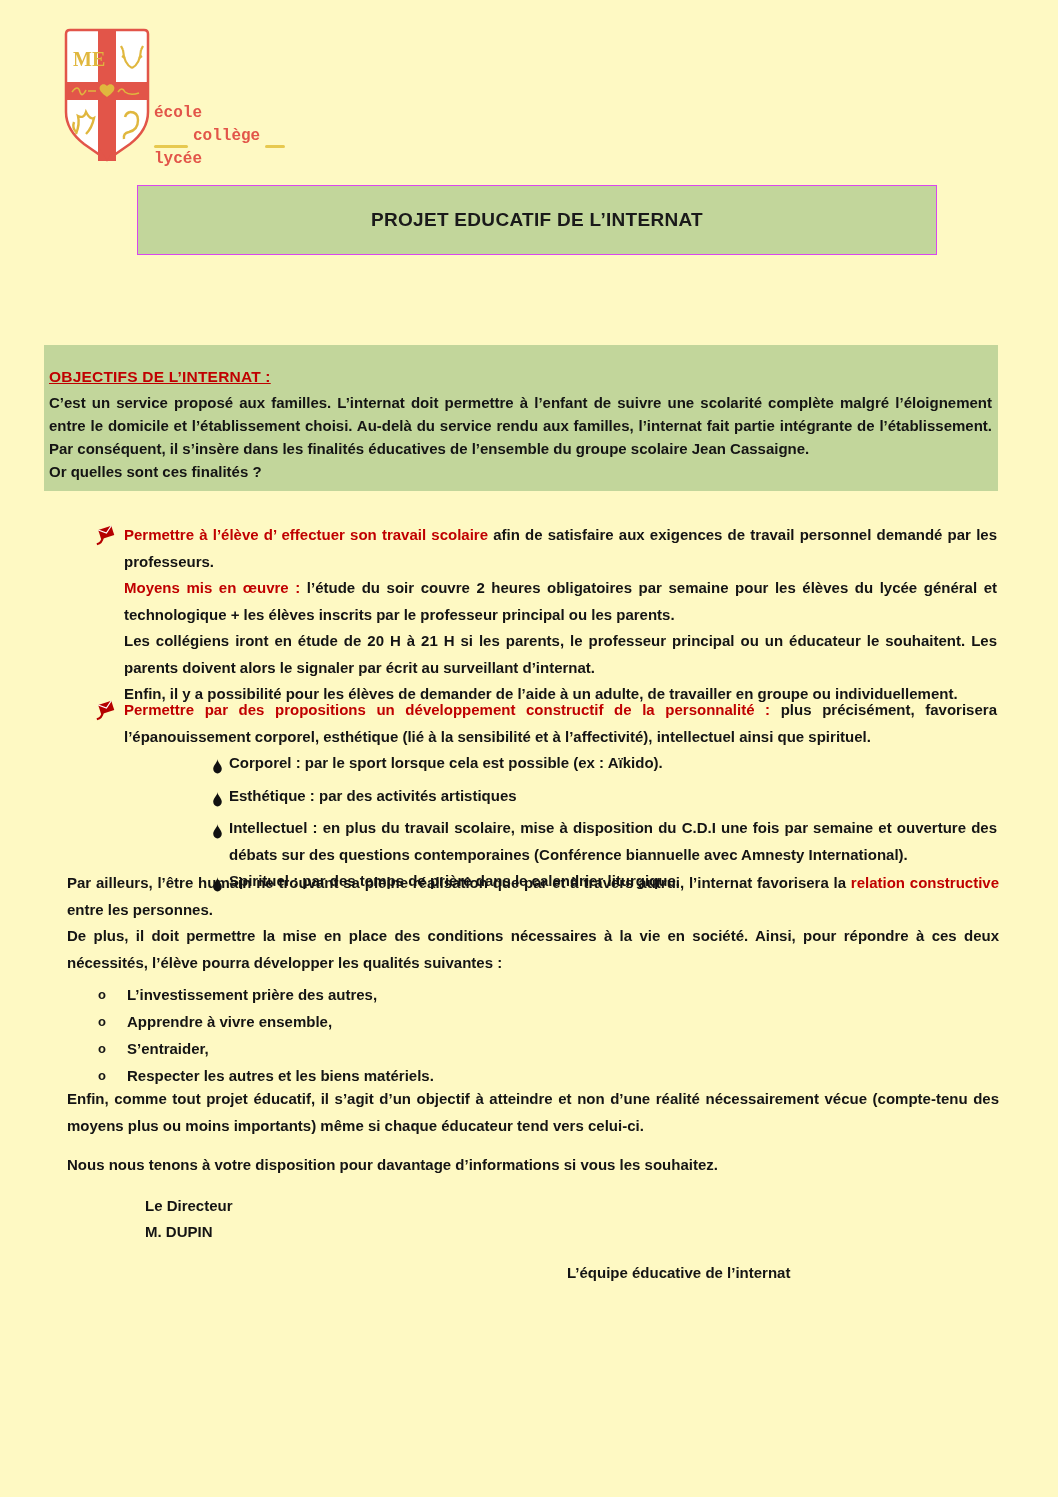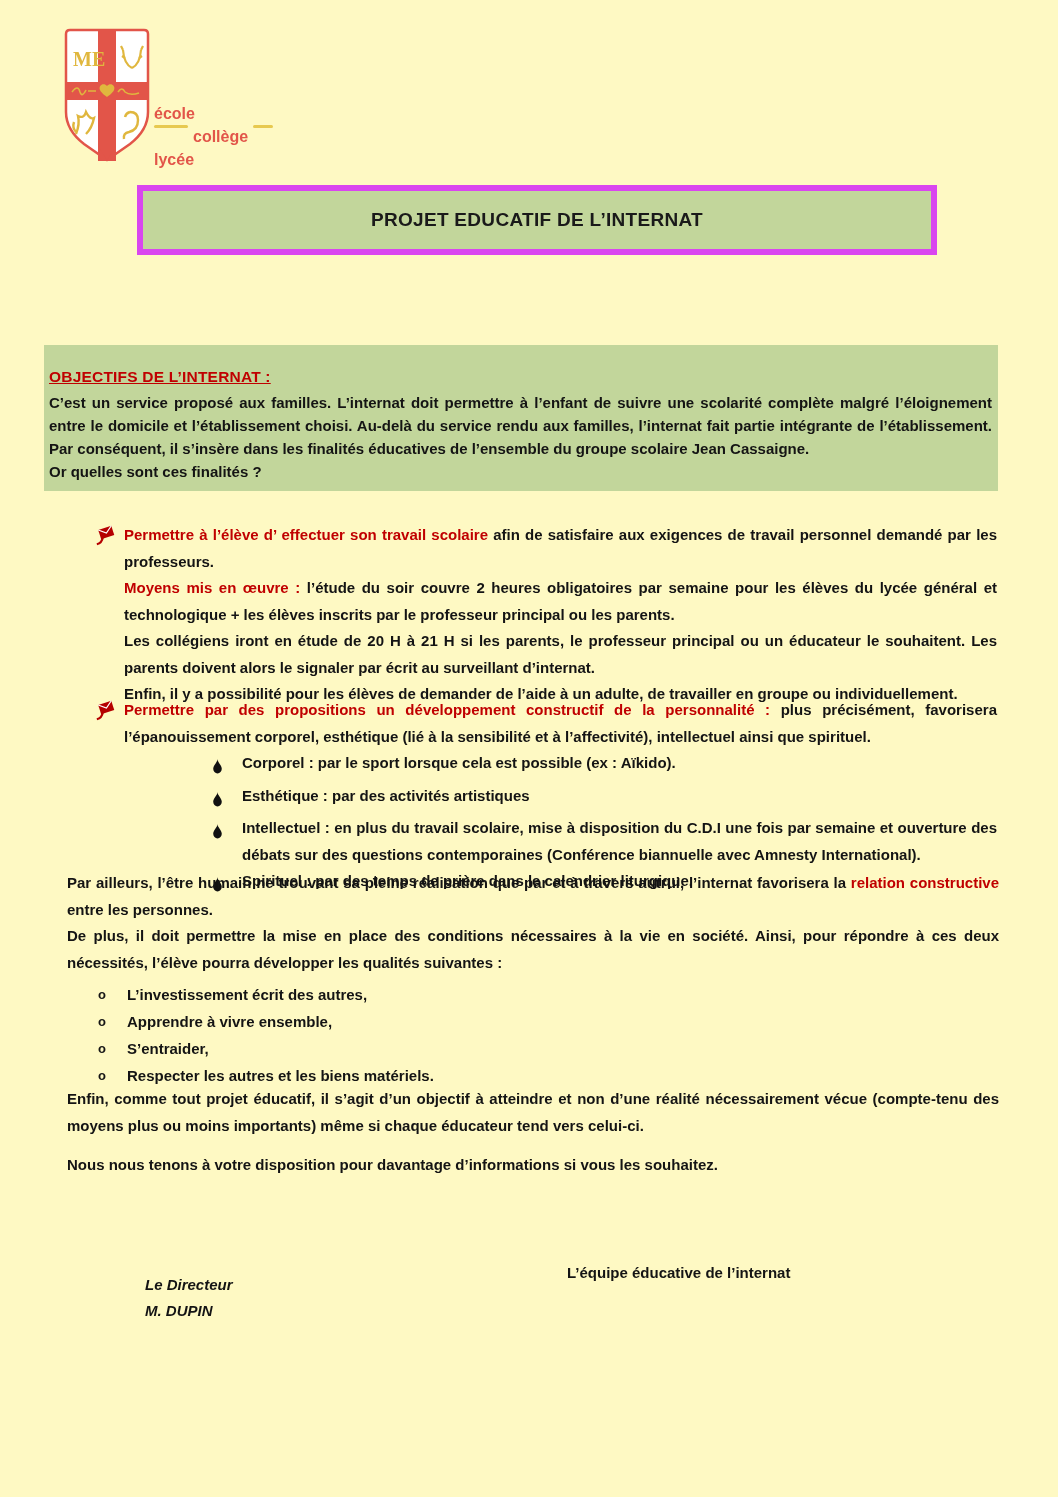--- a/index.html
+++ b/index.html
@@ -12,28 +12,28 @@
     font-family:"Liberation Sans", sans-serif;
     font-weight:700;
     color:#141414;
     overflow:hidden;
   }
 
   
   .logo { position:absolute; left:62px; top:26px; width:230px; height:150px; }
   .logo svg { position:absolute; left:0; top:0; }
   .logo-text { position:absolute; left:92px; top:76px; font-size:16px; color:#e25549; line-height:23px; white-space:nowrap; }
-  .logo-text .row { display:flex; align-items:flex-start; gap:5px; }
+  .logo-text .row { display:flex; align-items:flex-end; gap:5px;font-family:Liberation Mono, monospace; }
   .dash { display:inline-block; height:3px; background:#e7c94f; border-radius:2px; }
   .dash.l { width:34px; } .dash.s { width:20px; }
 
   
   .title-box {
     position:absolute; left:137px; top:185px; width:800px; height:70px;
-    background:#c2d69b; border:6px solid #d946ef;
+    background:#c2d69b; border:1px solid #d946ef;
     display:flex; align-items:center; justify-content:center;
     font-size:19px; letter-spacing:.3px; color:#1a1a1a;
   }
 
   
   .objectives {
     position:absolute; left:44px; top:345px; width:954px;
     background:#c2d69b; padding:20px 6px 8px 5px;
     font-size:15px; line-height:23px;
   }
@@ -45,34 +45,34 @@
 
   .red { color:#c00000; }
 
   
   .bullet { position:absolute; left:95px; width:902px; display:flex; gap:7px; }
   .bullet .b-icon { flex:0 0 22px; padding-top:3px; }
   .bullet .b-text { flex:1; font-size:15px; line-height:26.5px; text-align:justify; }
   .bullet .b-text p { text-align:justify; }
 
   .sub-list { margin-left:88px; margin-top:0; list-style:none; }
-  .sub-list li { display:flex; gap:19px;justify-content:center; }
+  .sub-list li { display:flex; gap:6px;justify-content:center; }
   .sub-list .d-icon { flex:0 0 11px; padding-top:6px; }
   .sub-list .s-text { flex:1; text-align:justify; }
 
   
   .body-par { position:absolute; left:67px; width:932px; font-size:15px; line-height:26.5px; text-align:justify; }
 
   .qualities { position:absolute; left:98px; width:600px; font-size:15px; line-height:27px; list-style:none; }
   .qualities li { display:flex; }
   .qualities .q-marker { flex:0 0 29px; font-size:13px; }
 
   
   .sig { position:absolute; font-size:15px; line-height:26px; }
-  .sig.left  { left:145px; top:1272px;font-style:italic; }
+  .sig.left  { left:145px; top:1193px; }
   .sig.right { left:567px; top:1260px; }
 </style>
 </head>
 <body>
 
 <div class="page">
 
   <div class="logo">
     <svg width="90" height="138" viewBox="0 0 90 138">
 
@@ -204,21 +204,21 @@
   <div class="body-par" style="top:870px;">
     <p>
       <span>Par ailleurs, l’être humain ne trouvant sa pleine réalisation que par et à travers autrui, l’internat favorisera la </span><span class="red">relation constructive</span><span> entre les personnes.</span>
     </p>
     <p>De plus, il doit permettre la mise en place des conditions nécessaires à la vie en société. Ainsi, pour répondre à ces deux nécessités, l’élève pourra développer les qualités suivantes :</p>
   </div>
 
   <ul class="qualities" style="top:981px;">
     <li>
       <span class="q-marker">o</span>
-      <span>L’investissement écrit des autres,</span>
+      <span>L’investissement prière des autres,</span>
     </li>
     <li>
       <span class="q-marker">o</span>
       <span>Apprendre à vivre ensemble,</span>
     </li>
     <li>
       <span class="q-marker">o</span>
       <span>S’entraider,</span>
     </li>
     <li>

